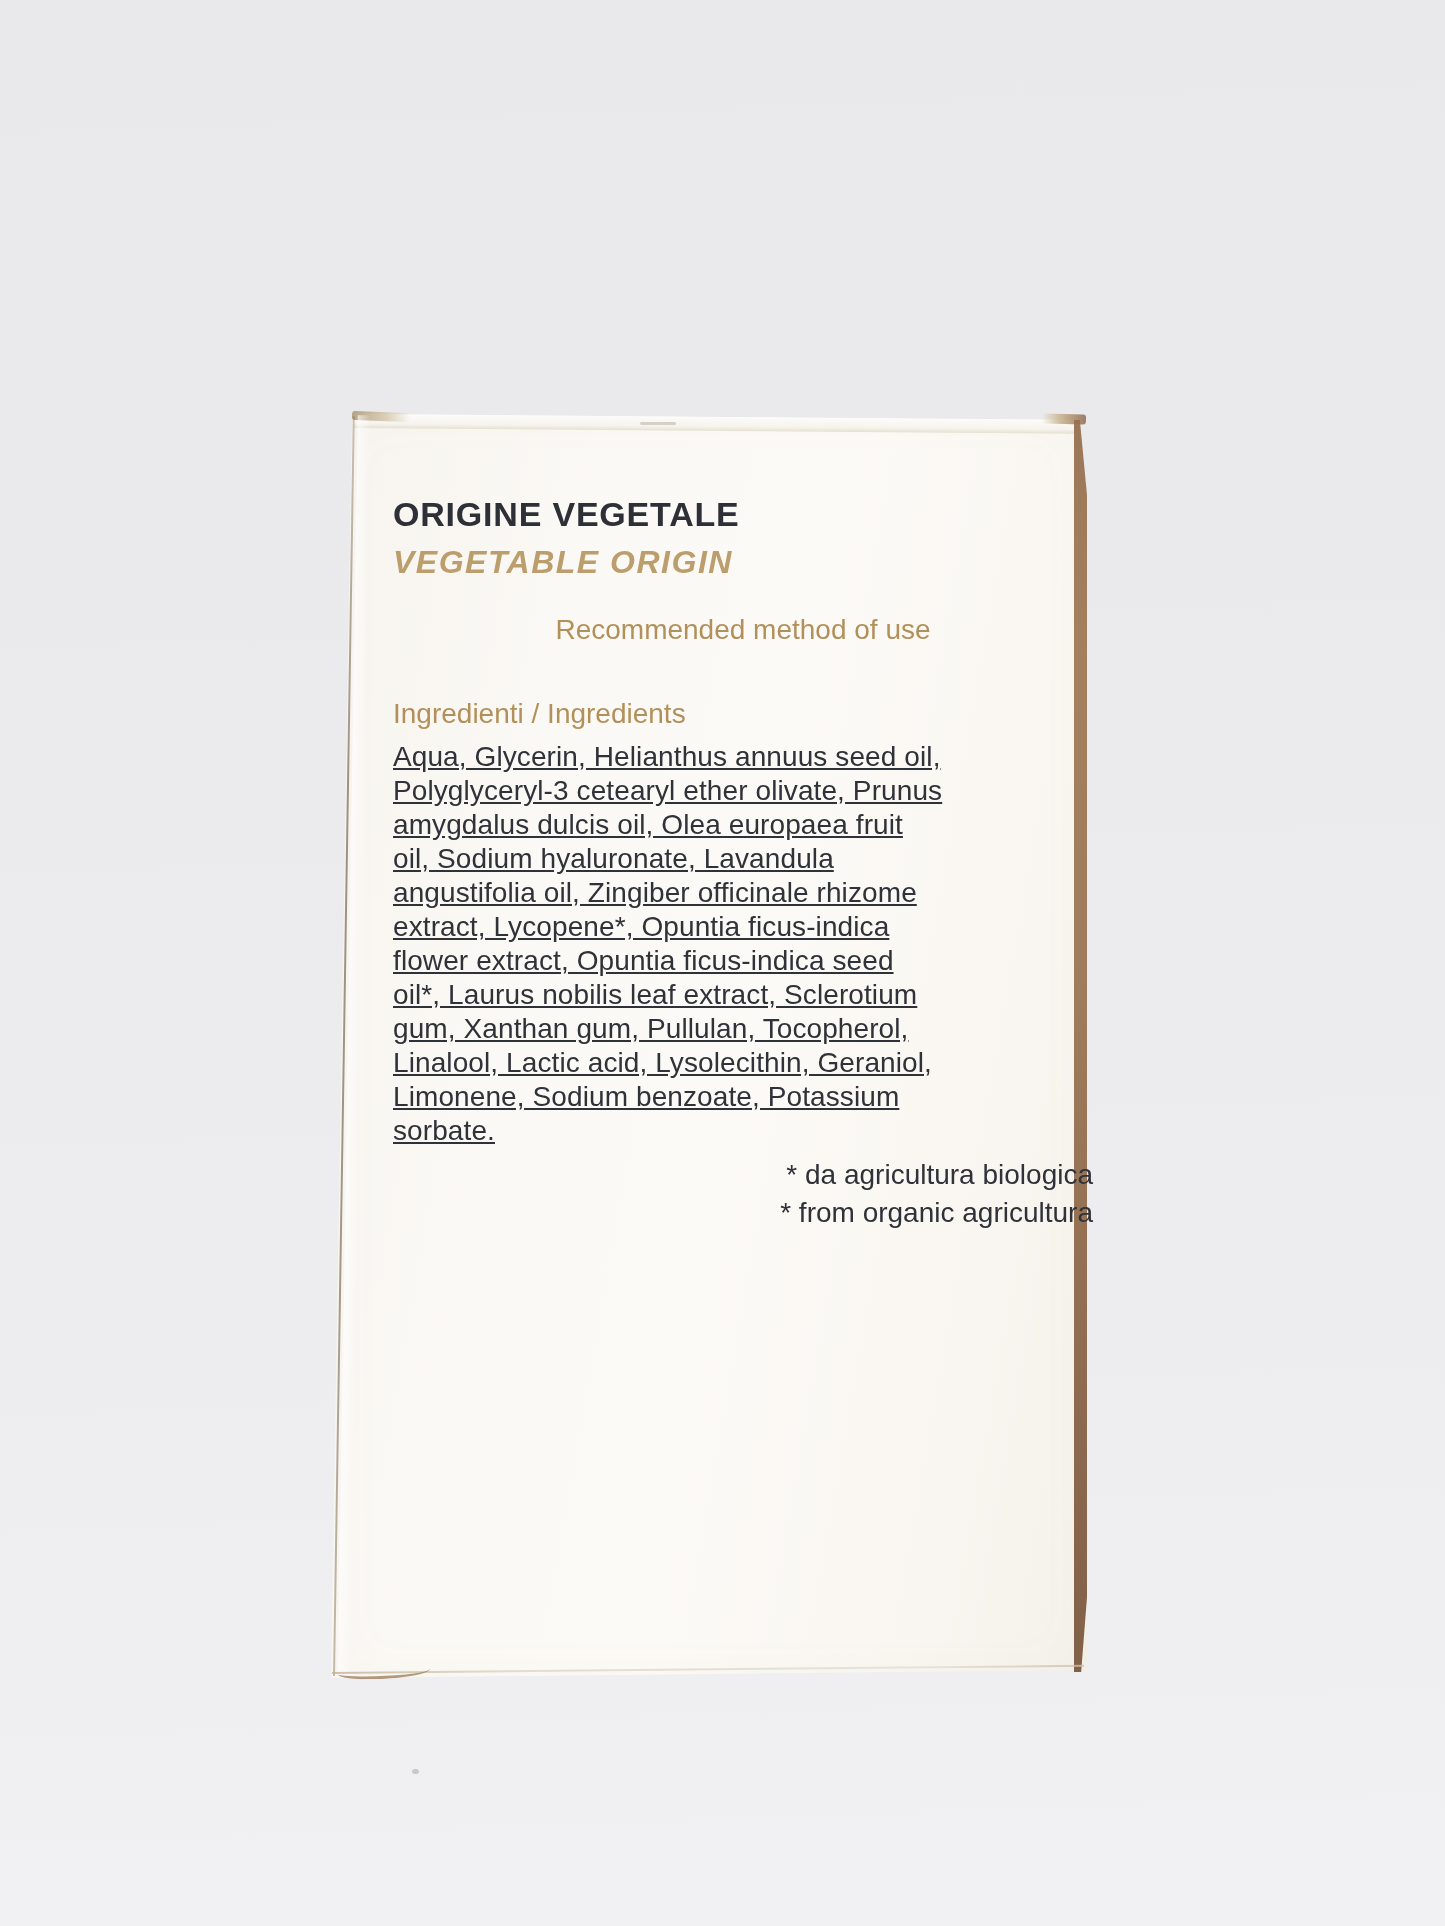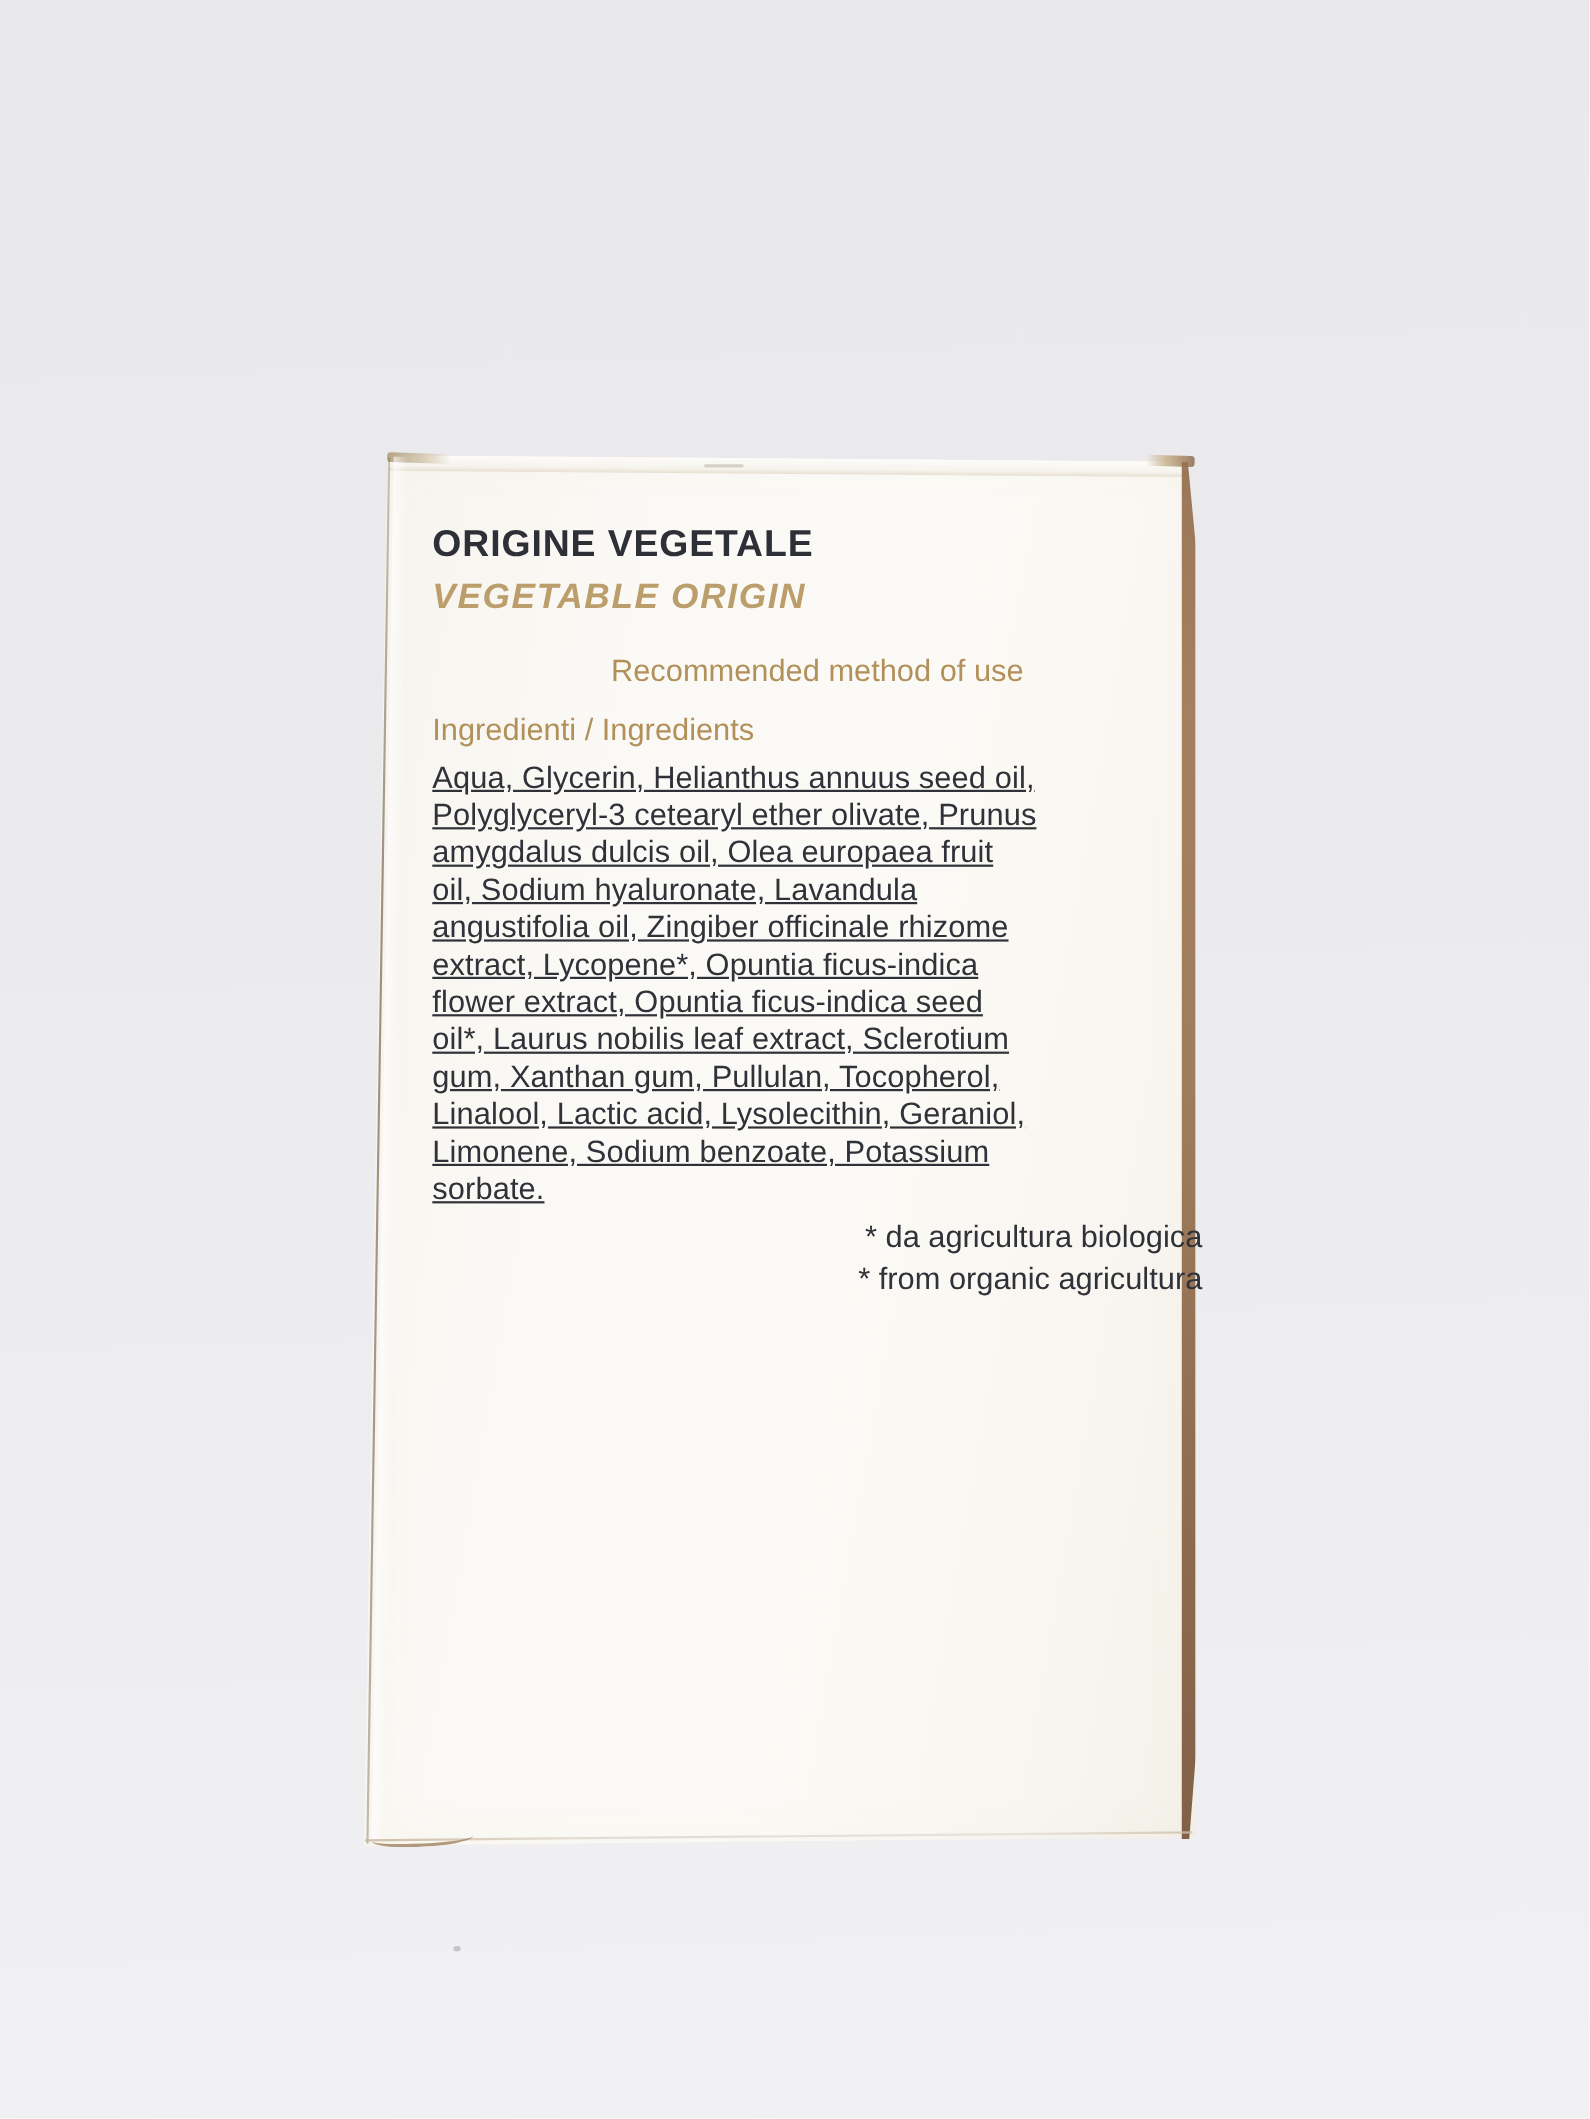--- a/index.html
+++ b/index.html
@@ -135,21 +135,21 @@
     border-bottom: 3px solid #9c7a55;
     border-radius: 0 0 60% 40%;
     transform: rotate(-1.5deg);
     opacity: 0.75;
   }
 
   
   .panel-text {
     position: absolute;
     left: 393px;
-    top: 474px;
+    top: 494px;
     width: 700px;
     color: #303239;
   }
 
   .title-primary {
     margin: 0;
     font-size: 34px;
     line-height: 40px;
     font-weight: 600;
     letter-spacing: 0.8px;
@@ -168,21 +168,21 @@
 
   .section-heading {
     margin: 0;
     font-size: 28px;
     line-height: 32px;
     font-weight: 400;
     color: #b2905a;
   }
   .heading-usage-it    { margin-top: 24px; }
   .heading-usage-en    { margin-top: 32px; text-align: center; }
-  .heading-ingredients { margin-top: 22px; }
+  .heading-ingredients { margin-top: 52px; }
 
   .body-par {
     margin: 8px 0 0 0;
     font-size: 28px;
     line-height: 34px;
     letter-spacing: 0.1px;
     white-space: pre-line;
     color: #303239;
   }
   .par-ingredients { margin-top: 10px; text-decoration: underline; }

